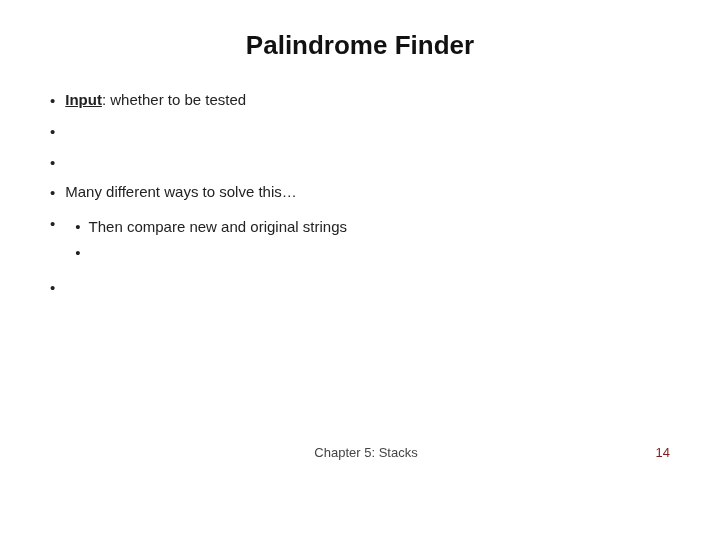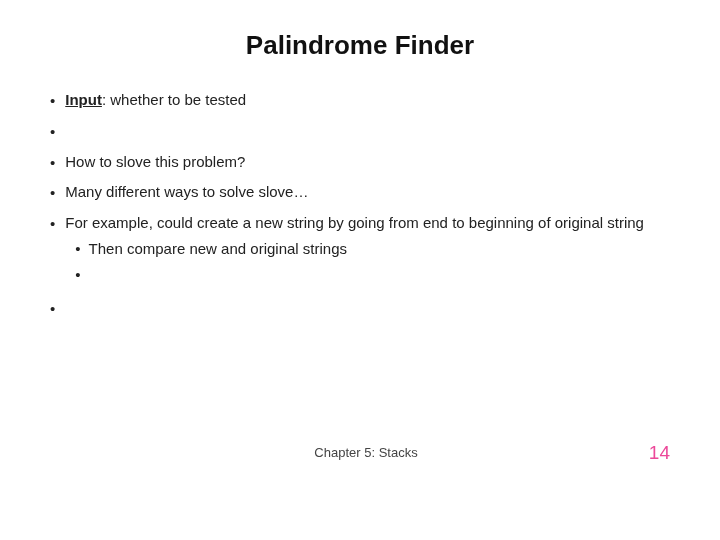--- a/index.html
+++ b/index.html
@@ -94,22 +94,22 @@
 
     .footer-text {
       font-size: 13px;
       color: #444444;
       margin-left: 12px;
     }
 
     .footer-page {
       position: absolute;
       right: 0;
-      font-size: 19px;
-      color: #ec4899;
+      font-size: 13px;
+      color: #7f1d1d;
     }
   </style>
 </head>
 <body>
 
 <div class="slide">
   <div class="title">Palindrome Finder</div>
 
   <div class="content">
     <ul class="main-list">
@@ -120,32 +120,30 @@
           <span class="bold-word">Input</span><span>: whether to be tested</span>
         </span>
       </li>
 
       <li>
         <span class="bullet">•</span>
       </li>
 
       <li>
         <span class="bullet">•</span>
-        <span>How to slove this problem?</span>
       </li>
 
       <li>
         <span class="bullet">•</span>
-        <span>Many different ways to solve slove…</span>
+        <span>Many different ways to solve this…</span>
       </li>
 
       <li>
         <span class="bullet">•</span>
         <span>
-          <span>For example, could create a new string by going from end to beginning of original string</span>
           <ul class="sub-list">
             <li>
               <span class="sub-bullet">•</span>
               <span>Then compare new and original strings</span>
             </li>
             <li>
               <span class="sub-bullet">•</span>
             </li>
           </ul>
         </span>

